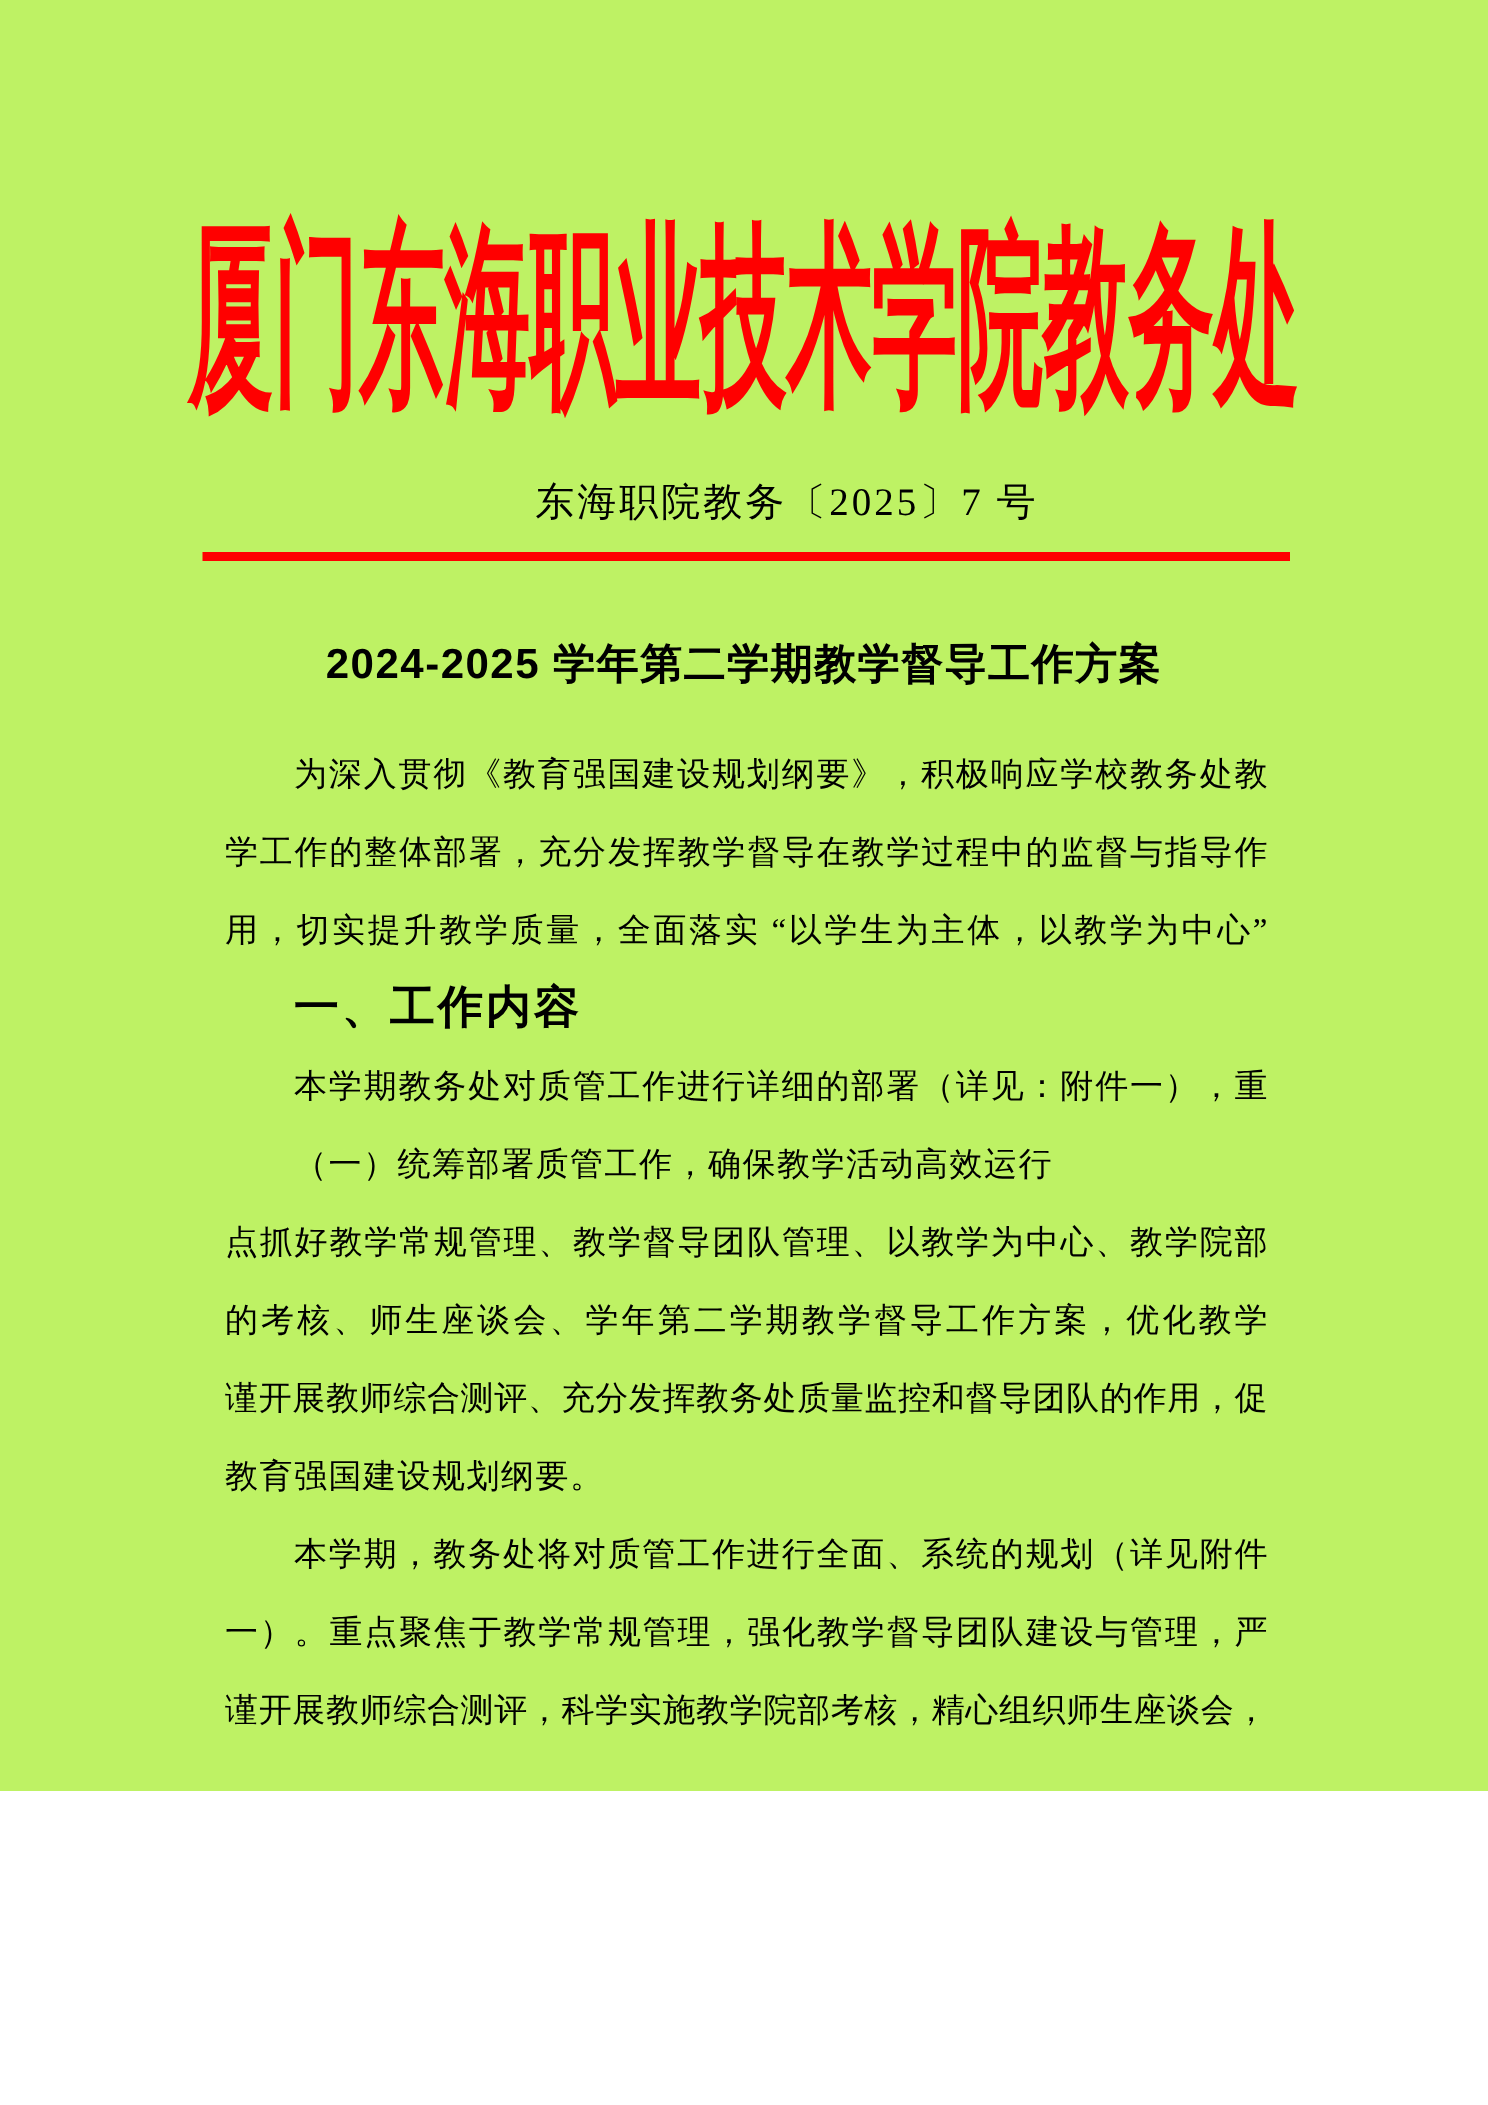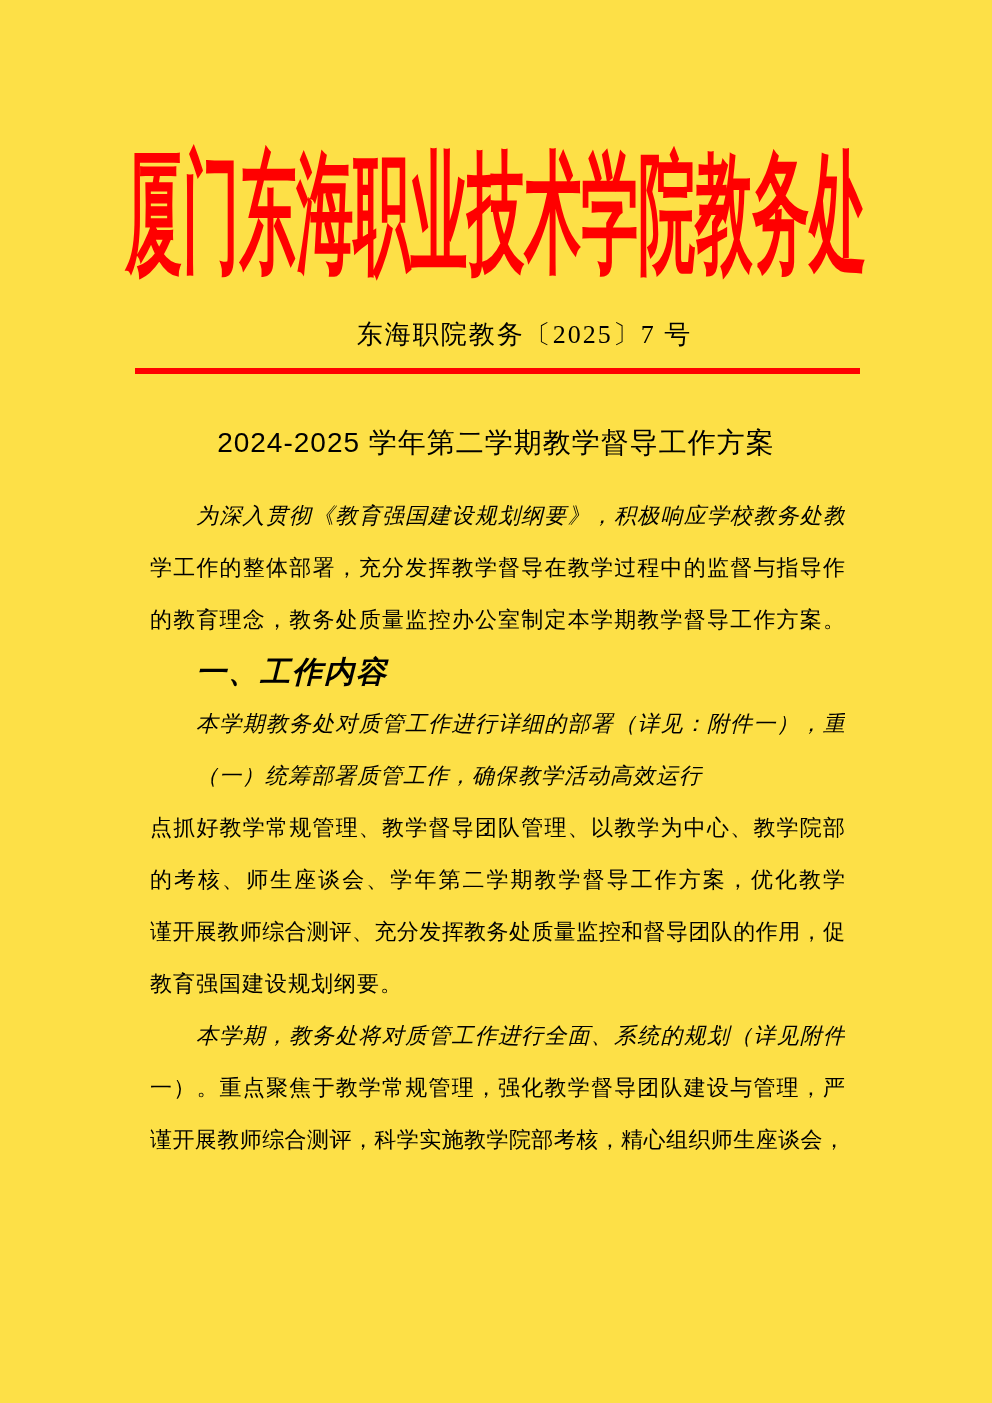--- a/index.html
+++ b/index.html
@@ -1,21 +1,21 @@
 <!DOCTYPE html>
 <html><head>
 <meta charset="utf-8">
 <style>
   * { margin: 0; padding: 0; box-sizing: border-box; }
   html, body { background: #ffffff; }
   .page {
     position: relative;
     width: 992px;
-    height: 1403px;
-    background: #fde047;
+    height: 1194px;
+    background: #bef264;
     overflow: hidden;
     font-family: "Liberation Serif", serif;
     color: #000000;
   }
   
   .org-name {
     position: absolute;
     top: 143px;
     left: 0;
     width: 100%;
@@ -53,21 +53,21 @@
     background: #FF0000;
   }
   
   .doc-title {
     position: absolute;
     top: 426px;
     left: 0;
     width: 100%;
     text-align: center;
     font-family: "Liberation Sans", sans-serif;
-    font-weight: normal;
+    font-weight: bold;
     font-size: 28px;
     line-height: 34px;
     letter-spacing: 1px;
   }
   
   .body-text {
     position: absolute;
     top: 490px;
     left: 150px;
     width: 695px;
@@ -79,21 +79,21 @@
     font-family: "Liberation Serif", serif;
     letter-spacing: 1px;
     white-space: normal;
     overflow: hidden;
   }
   .line.justify {
     text-align: justify;
     text-align-last: justify;
     letter-spacing: 0;
   }
-  .line.indent { text-indent: 46px; font-style: italic; }
+  .line.indent { text-indent: 46px; }
   .line.section-heading {
     font-family: "Liberation Sans", sans-serif;
     font-weight: bold;
     font-size: 30px;
     letter-spacing: 2px;
   }
 </style>
 </head>
 <body>
 
@@ -103,21 +103,21 @@
 
   <div class="doc-number">东海职院教务〔2025〕7 号</div>
 
   <div class="red-line"></div>
 
   <div class="doc-title">2024-2025 学年第二学期教学督导工作方案</div>
 
   <div class="body-text">
       <div class="line justify indent">为深入贯彻《教育强国建设规划纲要》，积极响应学校教务处教</div>
       <div class="line justify">学工作的整体部署，充分发挥教学督导在教学过程中的监督与指导作</div>
-      <div class="line justify">的教育理念，教务处质量监控办公室制定本学期教学督导工作方案。</div>
+      <div class="line justify">用，切实提升教学质量，全面落实 “以学生为主体，以教学为中心”</div>
       <div class="line indent section-heading">一、工作内容</div>
       <div class="line justify indent">本学期教务处对质管工作进行详细的部署（详见：附件一），重</div>
       <div class="line indent">（一）统筹部署质管工作，确保教学活动高效运行</div>
       <div class="line justify">点抓好教学常规管理、教学督导团队管理、以教学为中心、教学院部</div>
       <div class="line justify">的考核、师生座谈会、学年第二学期教学督导工作方案，优化教学</div>
       <div class="line justify">谨开展教师综合测评、充分发挥教务处质量监控和督导团队的作用，促</div>
       <div class="line">教育强国建设规划纲要。</div>
       <div class="line justify indent">本学期，教务处将对质管工作进行全面、系统的规划（详见附件</div>
       <div class="line justify">一）。重点聚焦于教学常规管理，强化教学督导团队建设与管理，严</div>
       <div class="line justify">谨开展教师综合测评，科学实施教学院部考核，精心组织师生座谈会，</div>

